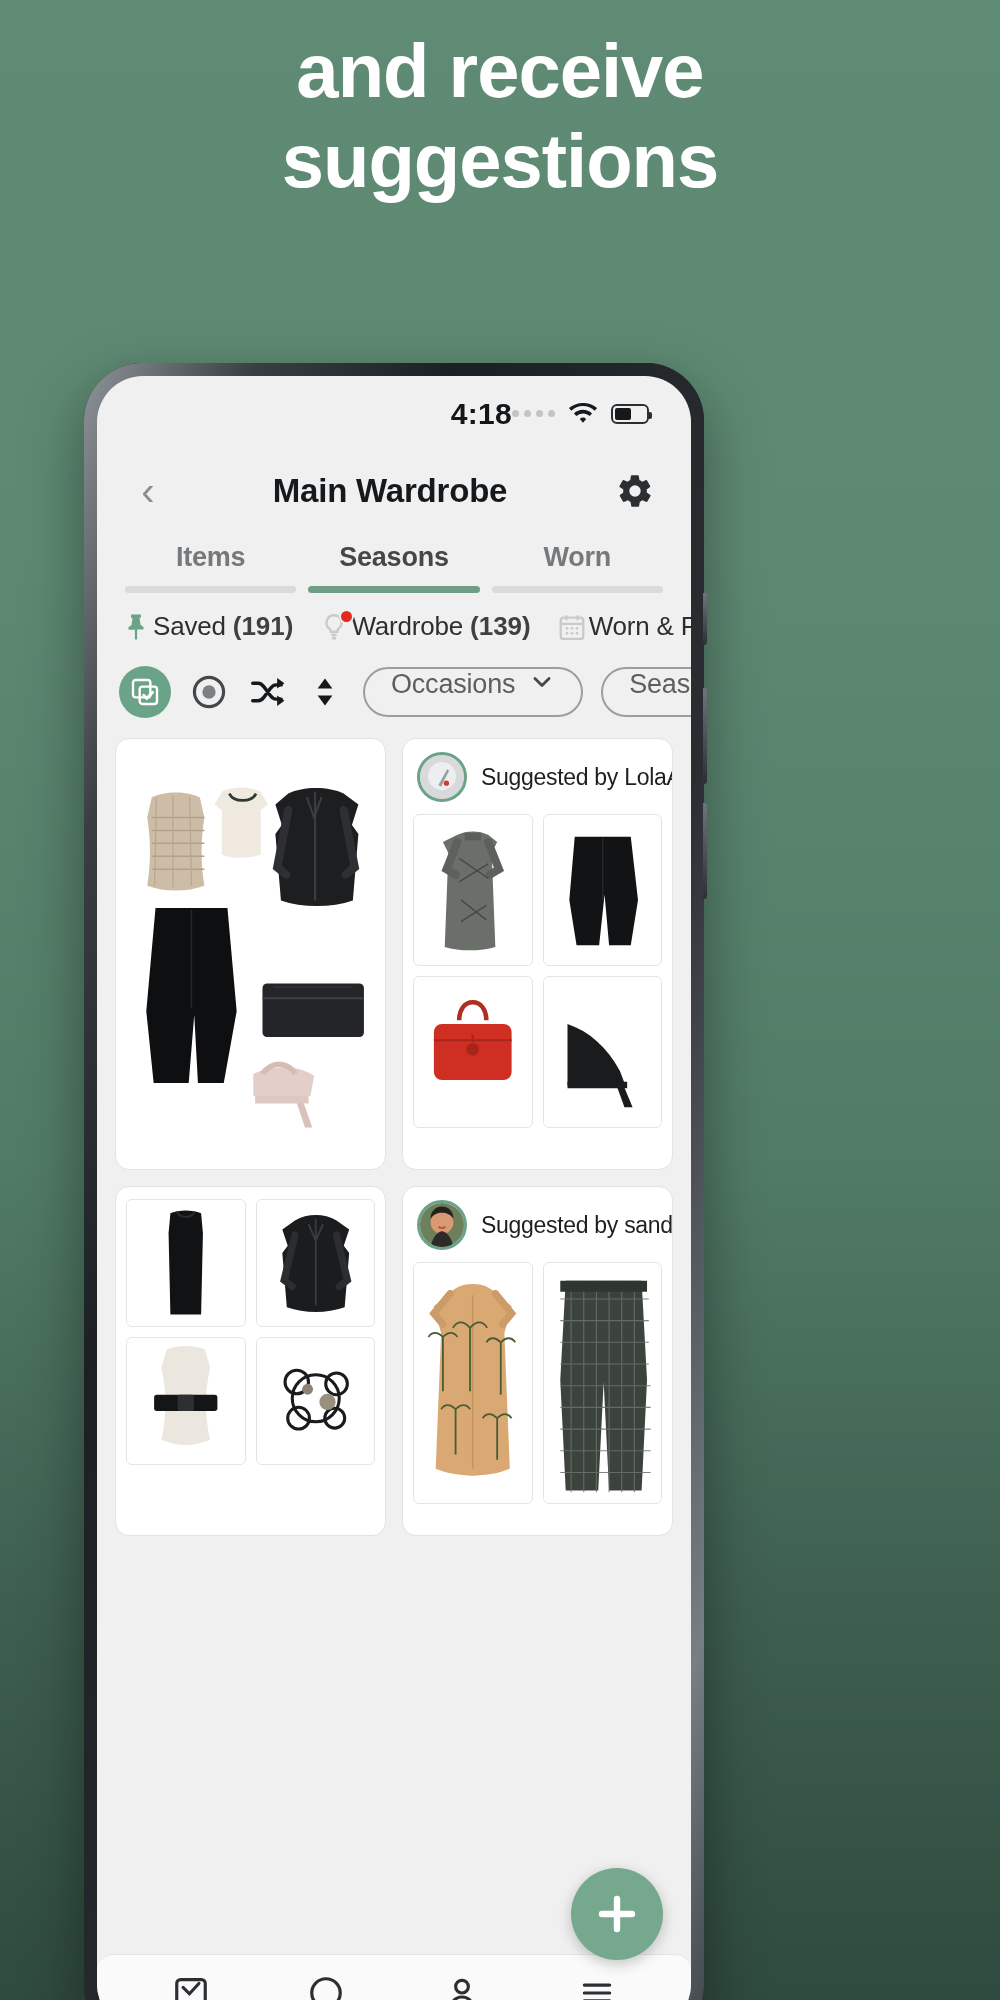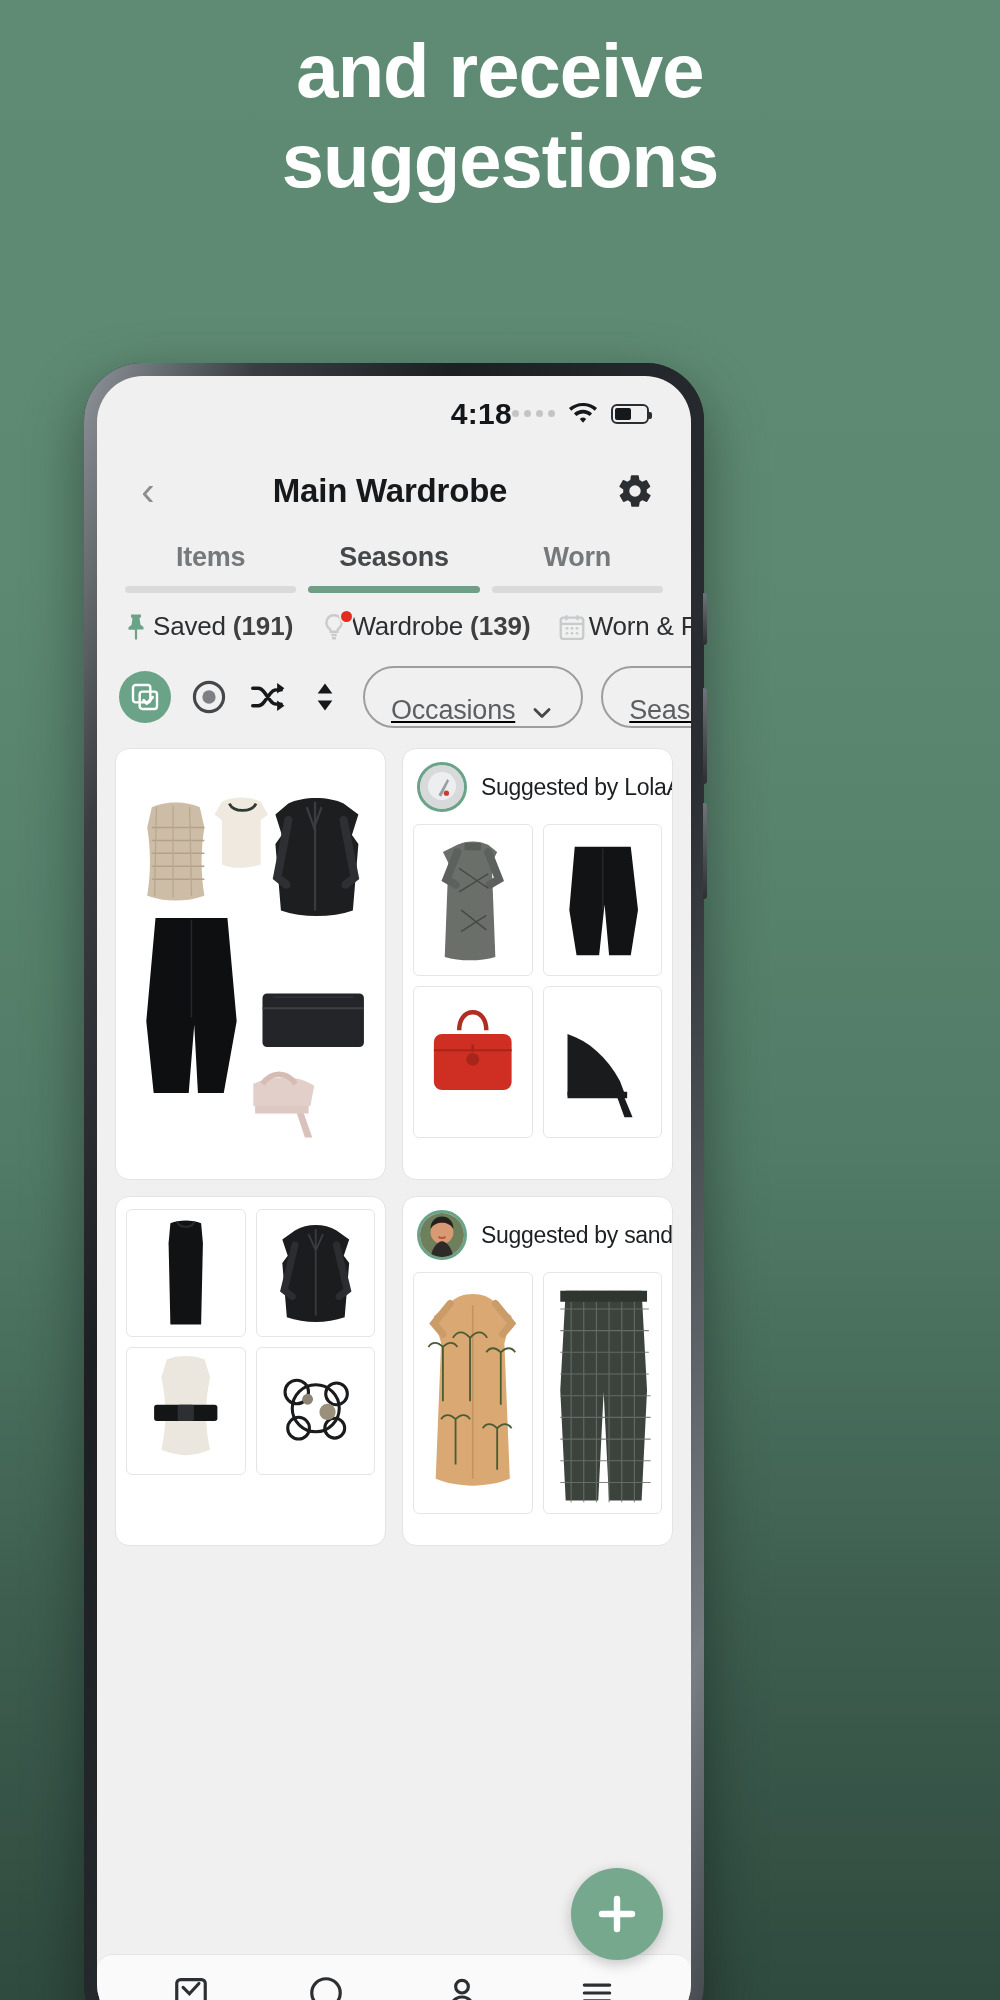--- a/index.html
+++ b/index.html
@@ -157,27 +157,26 @@
     white-space: nowrap;
   }
   .tool-fab {
     width: 52px; height: 52px; border-radius: 50%;
     background: #6aa387;
     display: flex; align-items: center; justify-content: center;
     flex: none;
   }
   .tool-ic { width: 40px; height: 40px; display: flex; align-items: center; justify-content: center; flex: none; }
   .chip {
-    height: 62px;
+    height: 50px;
     border: 2px solid #9a9ea1;
     border-radius: 34px;
-    display: flex; align-items: flex-end; gap: 14px;
+    display: flex; align-items: flex-start; gap: 14px;
     padding: 0 26px;
     flex: none;
-    text-decoration: underline;
   }
   .chip-label { font-size: 27px; color: #5c5f62; letter-spacing: -0.2px; }
 
   
   .content {
     padding: 0 18px;
     display: grid;
     grid-template-columns: 1fr 1fr;
     gap: 16px;
     position: relative;

